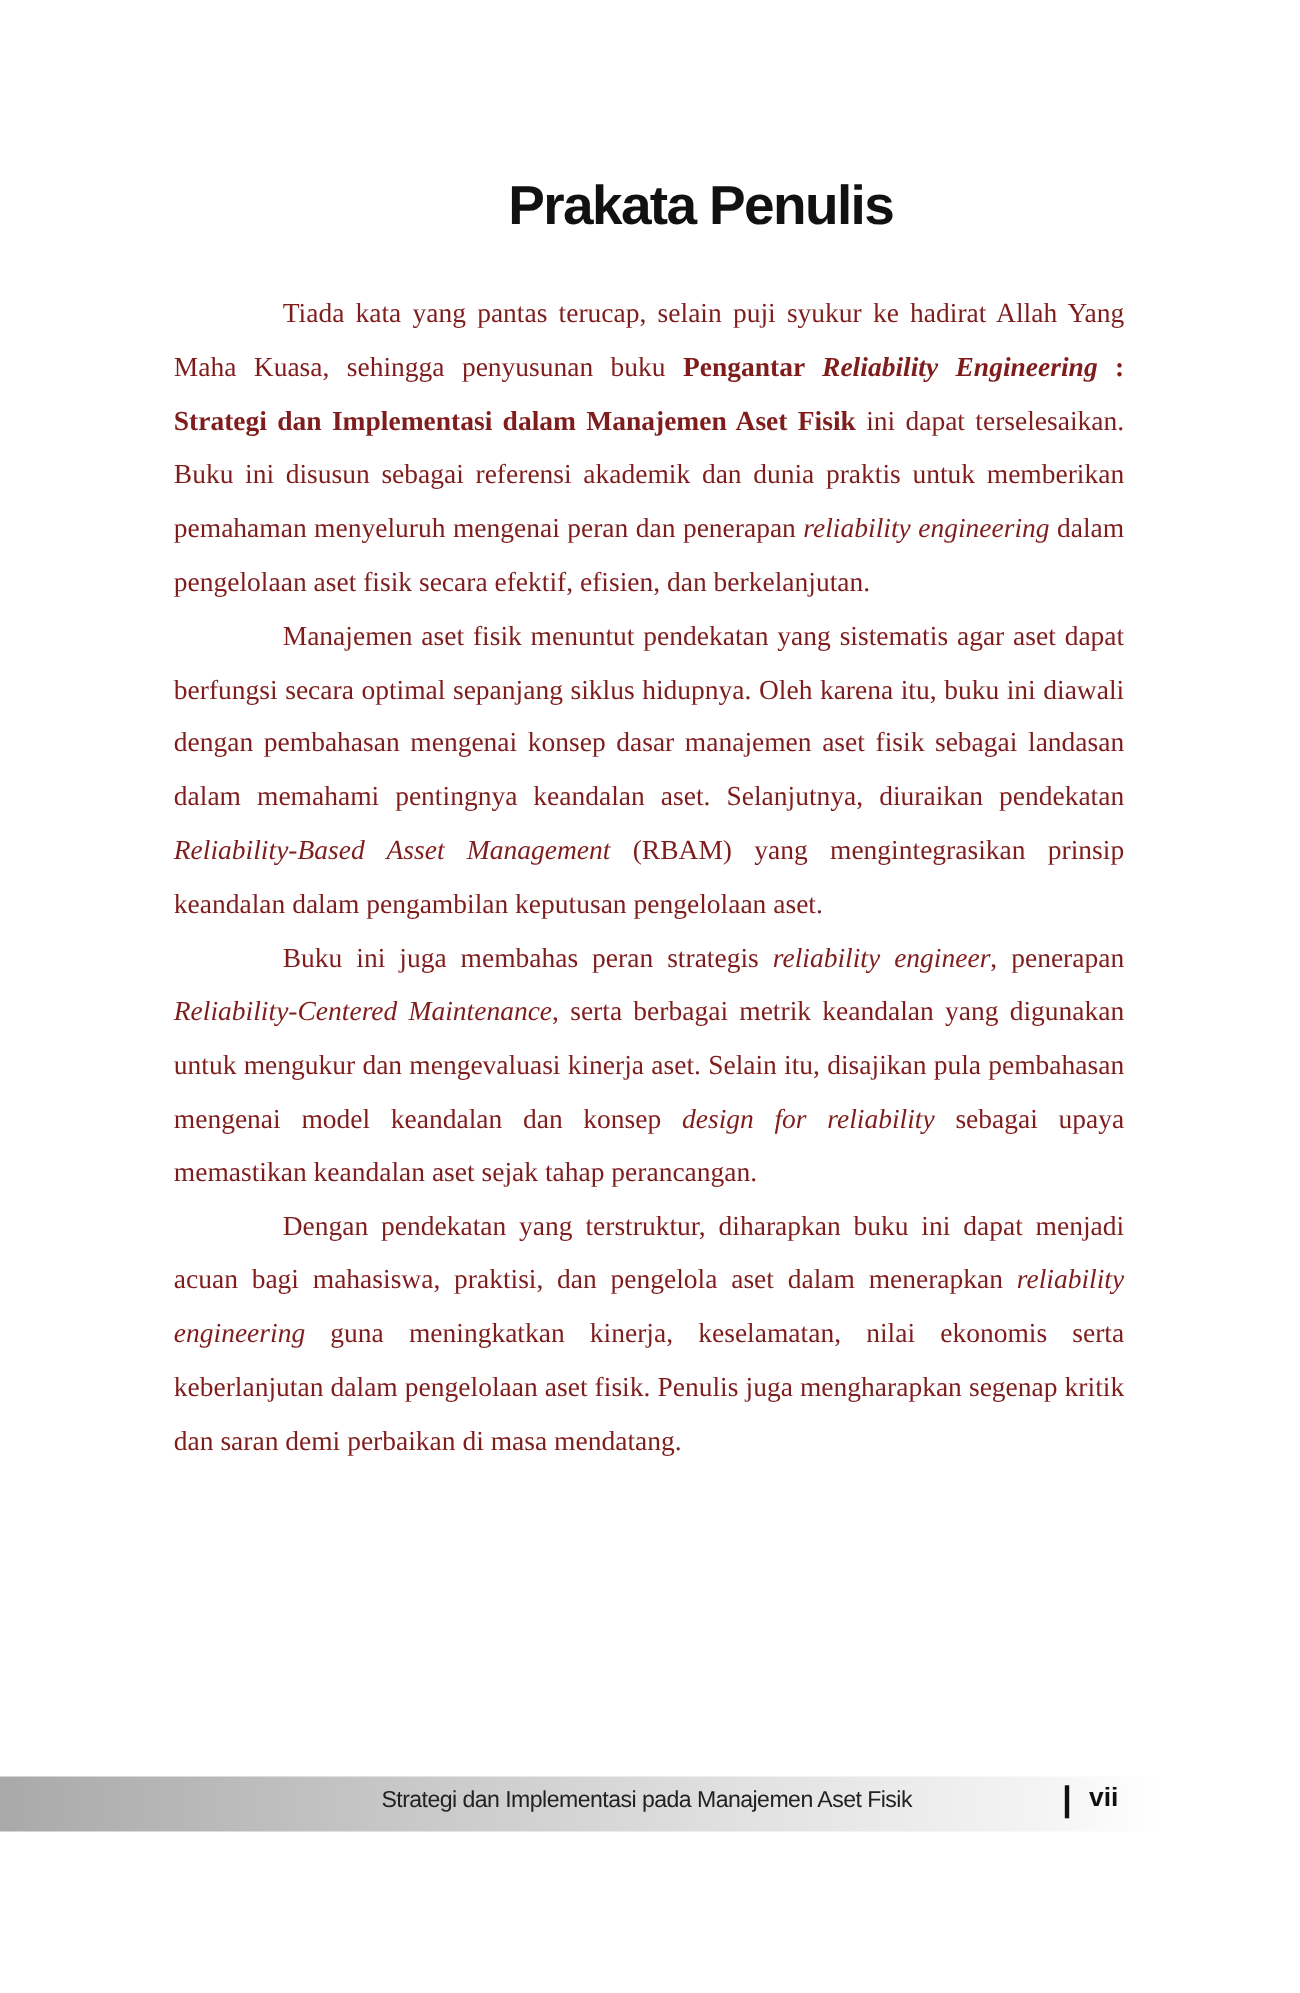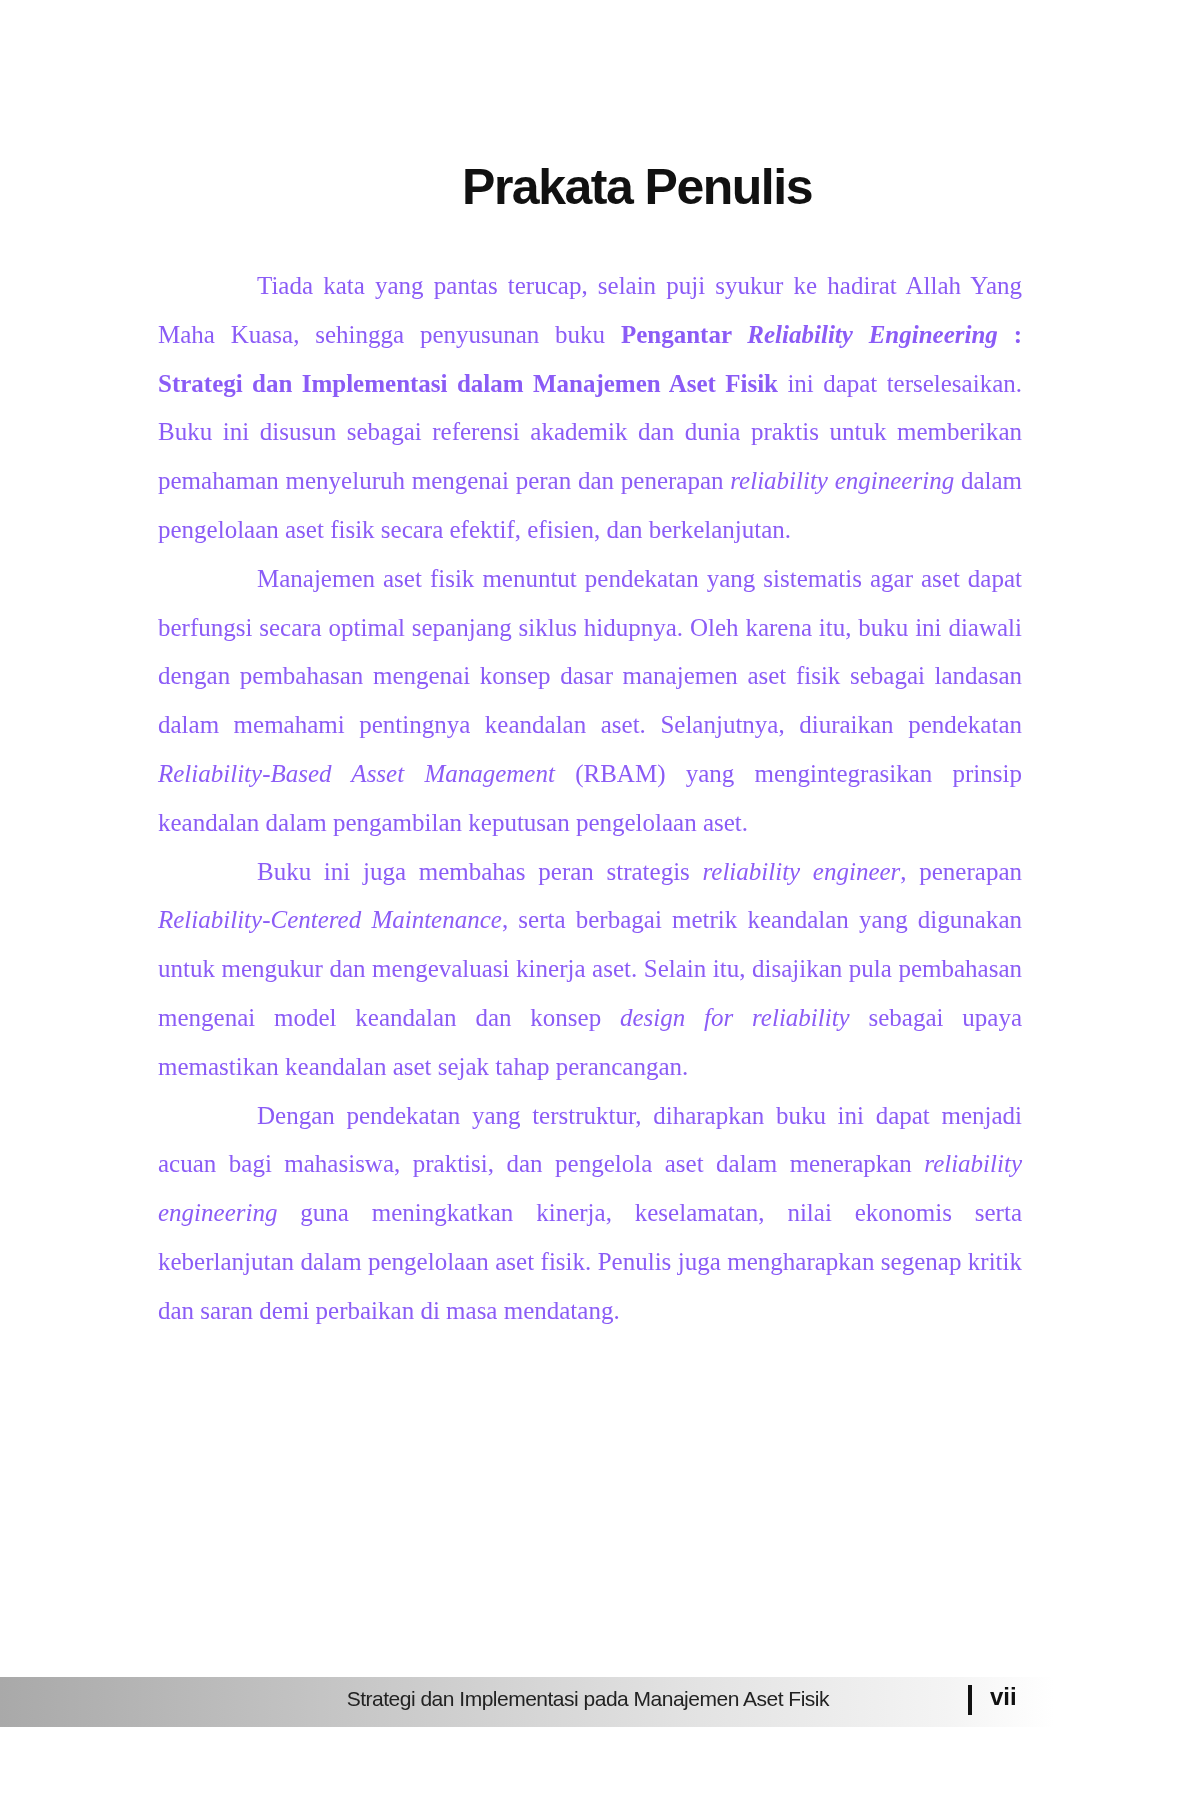--- a/index.html
+++ b/index.html
@@ -1,22 +1,22 @@
 <!DOCTYPE html>
 <html><head>
 <meta charset="utf-8">
 <style>
   html,body{margin:0;padding:0;background:#fff;}
   body{width:1182px;height:1812px;position:relative;overflow:hidden;}
   .title{position:absolute;left:0;width:1182px;top:158px;text-align:center;
     font-family:"Liberation Sans",sans-serif;font-weight:bold;font-size:50px;letter-spacing:-1.5px;color:#111;}
   .body{position:absolute;left:158px;width:864px;top:262px;
-    font-family:"Liberation Serif",serif;font-size:25px;line-height:48.8px;color:#8b5cf6;text-align:justify;}
+    font-family:"Liberation Serif",serif;font-size:25px;line-height:48.8px;color:#7f1d1d;text-align:justify;}
   .body p{margin:0;text-indent:99px;}
-  .footer{position:absolute;left:0;top:1677px;width:1054px;height:50px;
+  .footer{position:absolute;left:0;top:1615px;width:1054px;height:50px;
     background:linear-gradient(to right,#a9a9a9 0%,#c8c8c8 35%,#e2e2e2 65%,#f4f4f4 90%,#fff 100%);}
   .footer-text{position:absolute;right:225px;top:10px;font-family:"Liberation Sans",sans-serif;font-size:21px;color:#222;letter-spacing:-0.5px;}
   .footer-bar{position:absolute;left:968px;top:8px;width:4px;height:30px;background:#111;}
   .footer-page{position:absolute;left:990px;top:6px;font-family:"Liberation Sans",sans-serif;font-weight:bold;font-size:24px;color:#111;}
 </style>
 </head>
 <body>
 
 <h1 class="title" style="margin:0;padding-left:46px;">Prakata Penulis</h1>
 

